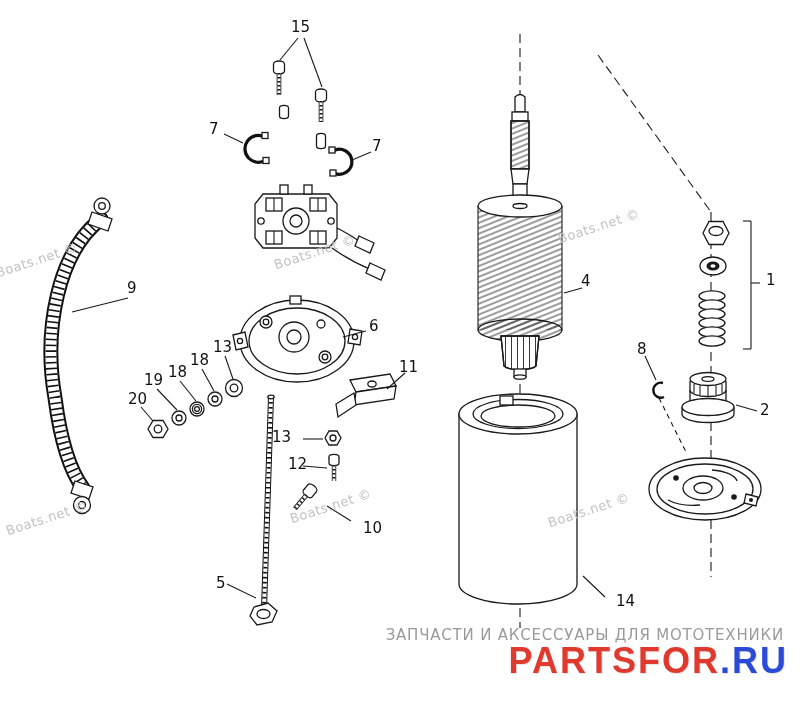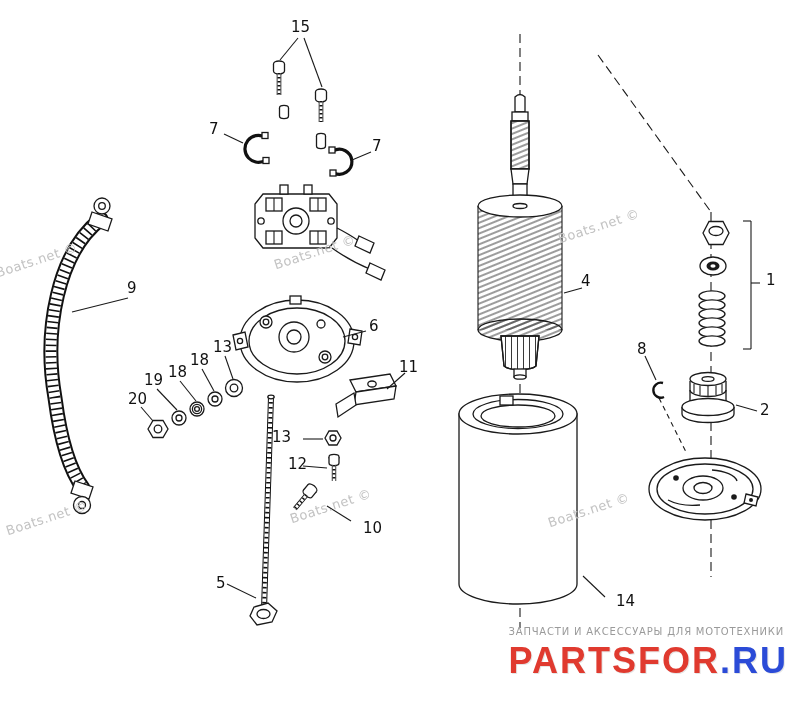--- a/index.html
+++ b/index.html
@@ -13,21 +13,21 @@
   .ln  { stroke:#1a1a1a; stroke-width:1.1; fill:none; }
   .callout {
     position:absolute; font-size:15px; color:#111; line-height:1;
     font-family:"DejaVu Sans","Liberation Sans",sans-serif;
   }
   .watermark {
     position:absolute; font-size:13px; color:#c3c3c3; white-space:nowrap;
     transform:rotate(-18deg); transform-origin:left top; letter-spacing:.5px;
   }
   .footer-tagline {
-    position:absolute; right:16px; top:626px; font-size:10px; color:#9a9a9a;
+    position:absolute; right:16px; top:626px; font-size:15px; color:#9a9a9a;
     letter-spacing:.8px; white-space:nowrap;
   }
   .partsfor-logo {
     position:absolute; right:12px; top:640px; font-size:36px; font-weight:700;
     letter-spacing:2px; white-space:nowrap;
     text-shadow:1px 1px 0 #e5e5e5; font-family:"Liberation Sans","DejaVu Sans",sans-serif;
   }
 </style>
 </head>
 <body>

